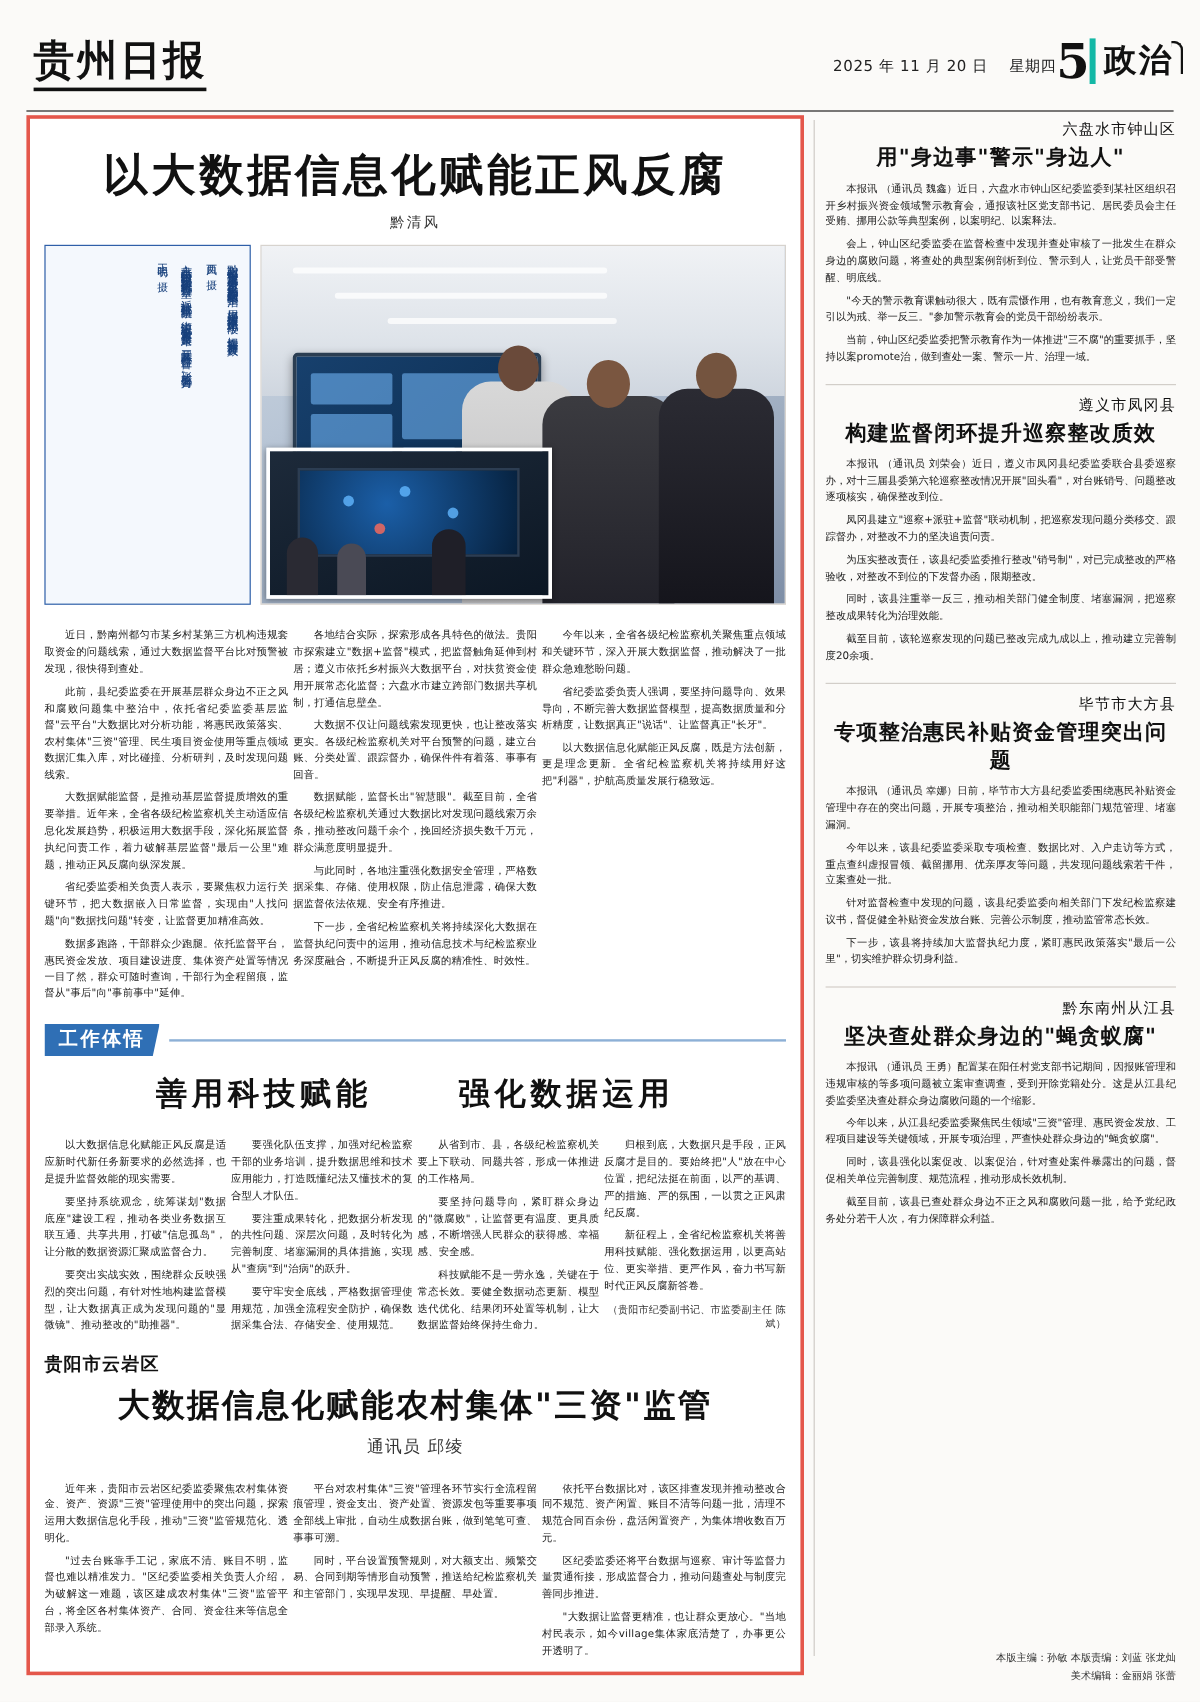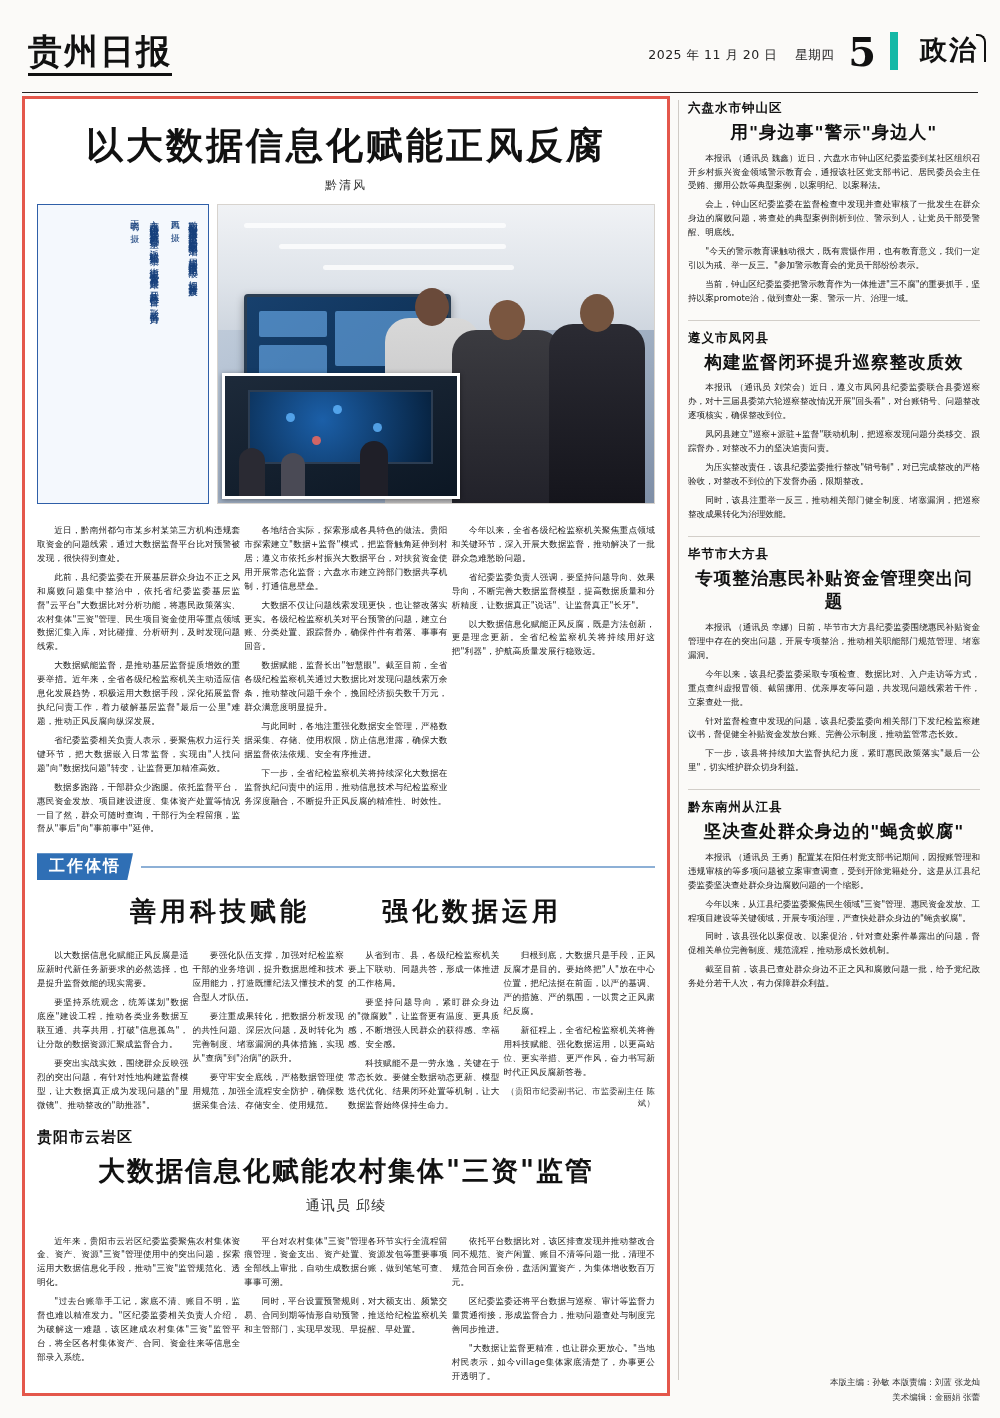--- a/index.html
+++ b/index.html
@@ -25,30 +25,30 @@
     font-family:"DejaVu Serif","Liberation Serif",serif;
     font-weight:bold; font-size:34px; letter-spacing:2px;
     color:#111; line-height:1;
     padding-bottom:6px;
     position:relative;
   }
   .logo::after{
     content:""; position:absolute; left:0; bottom:-2px; width:100%; height:3px;
     background:#111;
   }
-  .mast-right{display:flex; align-items:flex-end; gap:14px; padding-bottom:4px;}
+  .mast-right{display:flex; align-items:flex-end; padding-bottom:4px;}
   .mast-date{font-size:12.5px; color:#222; letter-spacing:.5px; padding-bottom:6px;}
   .pagenum{
     font-family:"DejaVu Serif","Liberation Serif",serif;
     font-size:40px; font-weight:bold; line-height:.9; color:#111;
   }
   .sect{
     font-family:"DejaVu Serif","Liberation Serif",serif;
     font-size:27px; font-weight:bold; letter-spacing:2px;
-    border-left:8px solid #14b8a6; padding-left:22px; padding-bottom:2px;
+    border-left:5px solid #14b8a6; padding-left:7px; padding-bottom:2px;
     position:relative;
     text-align:center;
   }
   .sect::after{
     content:""; position:absolute; right:-8px; top:2px; width:8px; height:26px;
     border-right:2px solid #111; border-top:2px solid #111;
     border-radius:0 8px 0 0;
   }
   .mast-rule{
     position:absolute; left:22px; right:22px; top:92px; height:1px; background:#222;
@@ -167,21 +167,21 @@
   }
   .kicker{
     font-family:"DejaVu Serif","Liberation Serif",serif;
     font-weight:bold; font-size:15px; margin:10px 0 2px; letter-spacing:1px;
   }
   .byline2{text-align:center;font-size:14px;color:#333;margin:0 0 8px;letter-spacing:1px;}
   .sig{text-align:right;font-size:8.4px;color:#333;margin-top:4px;line-height:1.5;}
 
   
   .r-item{margin-bottom:14px;}
-  .r-loc{font-size:12.5px; font-weight:bold; letter-spacing:1px; margin-bottom:4px;}
+  .r-loc{font-size:12.5px; font-weight:normal; letter-spacing:1px; margin-bottom:4px;text-align:right;}
   .r-head{
     text-align:center; font-family:"DejaVu Serif","Liberation Serif",serif;
     font-weight:bold; font-size:17.5px; letter-spacing:1px; margin:3px 0 7px; line-height:1.35;
   }
   .r-body{font-size:8.6px; line-height:1.62; text-align:justify; color:#1a1a1a;}
   .r-body p{margin:0 0 5px; text-indent:2em;}
   .r-rule{height:1px;background:#d2cec9;margin:10px 0 9px;}
 
   
   .footer{
@@ -351,20 +351,21 @@
     <div class="r-rule"></div>
 
     <div class="r-item">
       <div class="r-loc">遵义市凤冈县</div>
       <div class="r-head">构建监督闭环提升巡察整改质效</div>
       <div class="r-body">
         <p>本报讯 （通讯员 刘荣会）近日，遵义市凤冈县纪委监委联合县委巡察办，对十三届县委第六轮巡察整改情况开展"回头看"，对台账销号、问题整改逐项核实，确保整改到位。</p>
         <p>凤冈县建立"巡察+派驻+监督"联动机制，把巡察发现问题分类移交、跟踪督办，对整改不力的坚决追责问责。</p>
         <p>为压实整改责任，该县纪委监委推行整改"销号制"，对已完成整改的严格验收，对整改不到位的下发督办函，限期整改。</p>
         <p>同时，该县注重举一反三，推动相关部门健全制度、堵塞漏洞，把巡察整改成果转化为治理效能。</p>
+        <p>截至目前，该轮巡察发现的问题已整改完成九成以上，推动建立完善制度20余项。</p>
       </div>
     </div>
     <div class="r-rule"></div>
 
     <div class="r-item">
       <div class="r-loc">毕节市大方县</div>
       <div class="r-head">专项整治惠民补贴资金管理突出问题</div>
       <div class="r-body">
         <p>本报讯 （通讯员 幸娜）日前，毕节市大方县纪委监委围绕惠民补贴资金管理中存在的突出问题，开展专项整治，推动相关职能部门规范管理、堵塞漏洞。</p>
         <p>今年以来，该县纪委监委采取专项检查、数据比对、入户走访等方式，重点查纠虚报冒领、截留挪用、优亲厚友等问题，共发现问题线索若干件，立案查处一批。</p>

